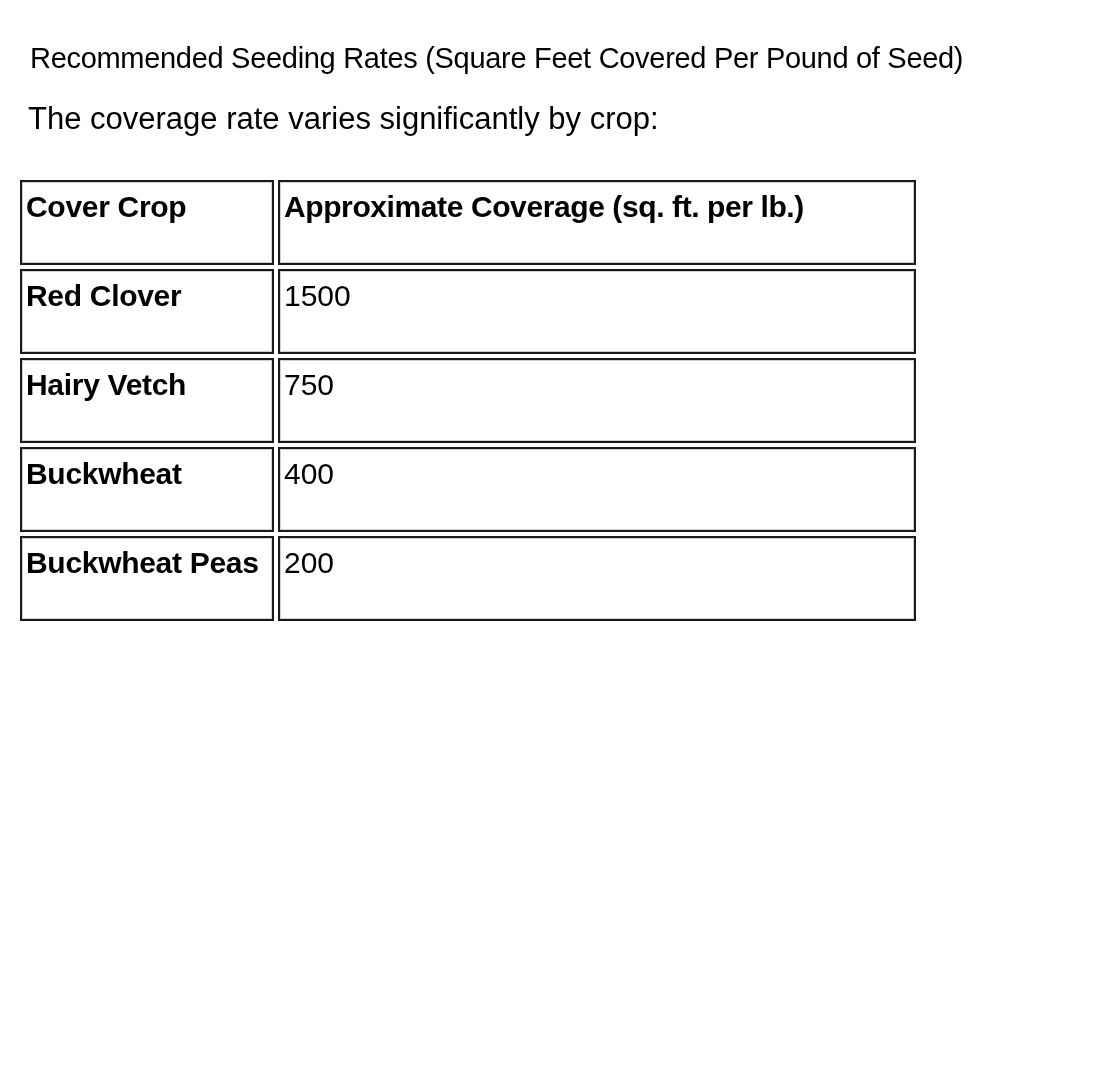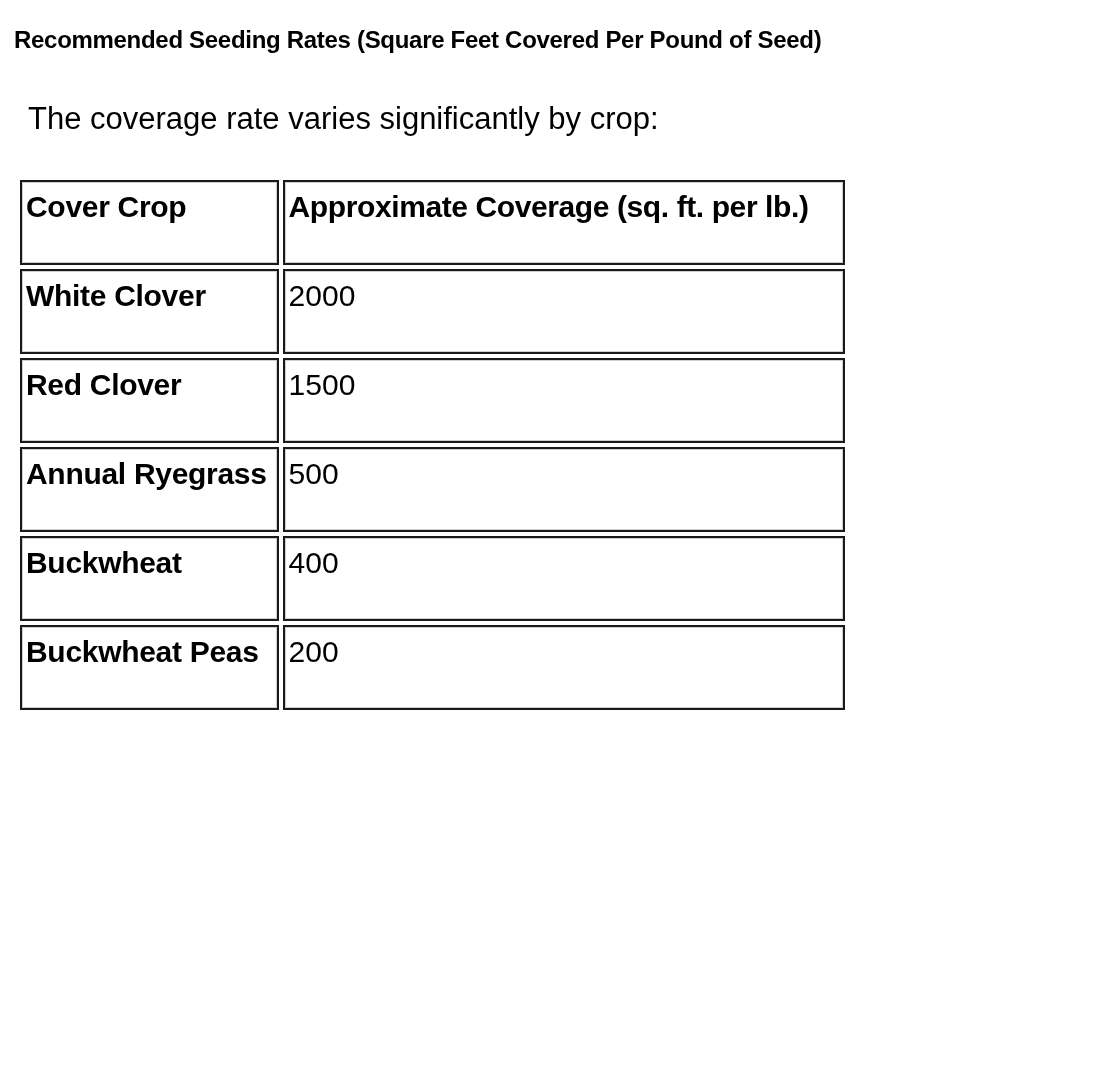--- a/index.html
+++ b/index.html
@@ -12,23 +12,23 @@
       height: 1077px;
       overflow: hidden;
       font-family: "Liberation Sans", "DejaVu Sans", sans-serif;
       color: #000000;
       position: relative;
     }
     .title {
       position: absolute;
       left: 14px;
       top: 26px;
-      margin: 0;
-      font-size: 24px;
-      font-weight: bold;
+      margin: 16px;
+      font-size: 29px;
+      font-weight: normal;
       letter-spacing: -0.3px;
       white-space: nowrap;
     }
     .intro {
       position: absolute;
       left: 28px;
       top: 101px;
       margin: 0;
       font-size: 31px;
       font-weight: normal;
@@ -65,21 +65,21 @@
       width: 254px;
       white-space: nowrap;
       letter-spacing: -0.3px;
     }
     table.coverage th.col-crop {
       width: 254px;
       letter-spacing: -0.3px;
     }
     table.coverage th.col-coverage,
     table.coverage td.value {
-      width: 562px;
+      width: 638px;
       white-space: nowrap;
     }
     table.coverage th.col-coverage {
       letter-spacing: -0.4px;
     }
     table.coverage tr {
       height: 85px;
     }
     table.coverage td, table.coverage th {
       height: 85px;
@@ -93,30 +93,26 @@
 
 <table class="coverage">
   <thead>
     <tr>
       <th class="col-crop">Cover Crop</th>
       <th class="col-coverage">Approximate Coverage (sq. ft. per lb.)</th>
     </tr>
   </thead>
   <tbody>
     <tr>
-      <td class="crop">White Clover</td>
-      <td class="value">2000</td>
-    </tr>
-    <tr>
       <td class="crop">Red Clover</td>
       <td class="value">1500</td>
     </tr>
     <tr>
-      <td class="crop">Annual Ryegrass</td>
-      <td class="value">500</td>
+      <td class="crop">Hairy Vetch</td>
+      <td class="value">750</td>
     </tr>
     <tr>
       <td class="crop">Buckwheat</td>
       <td class="value">400</td>
     </tr>
     <tr>
       <td class="crop">Buckwheat Peas</td>
       <td class="value">200</td>
     </tr>
   </tbody>

